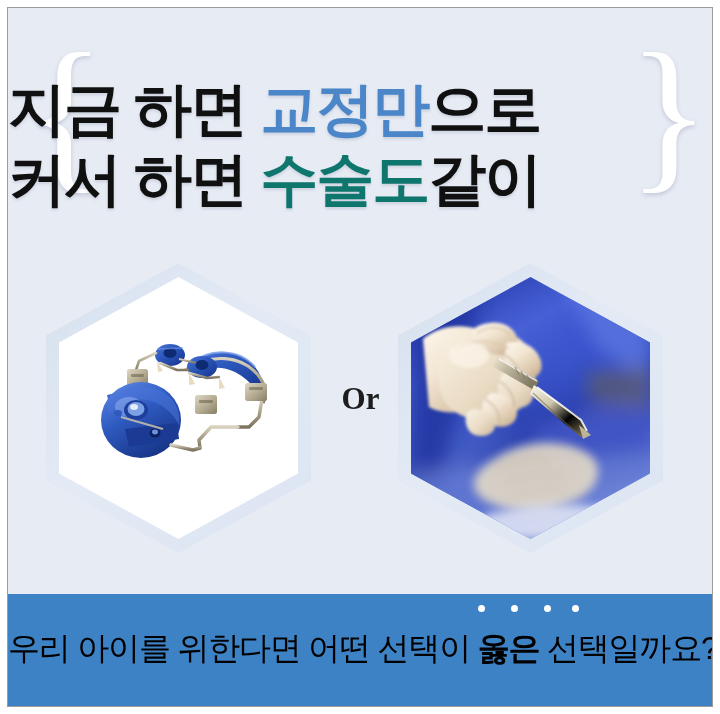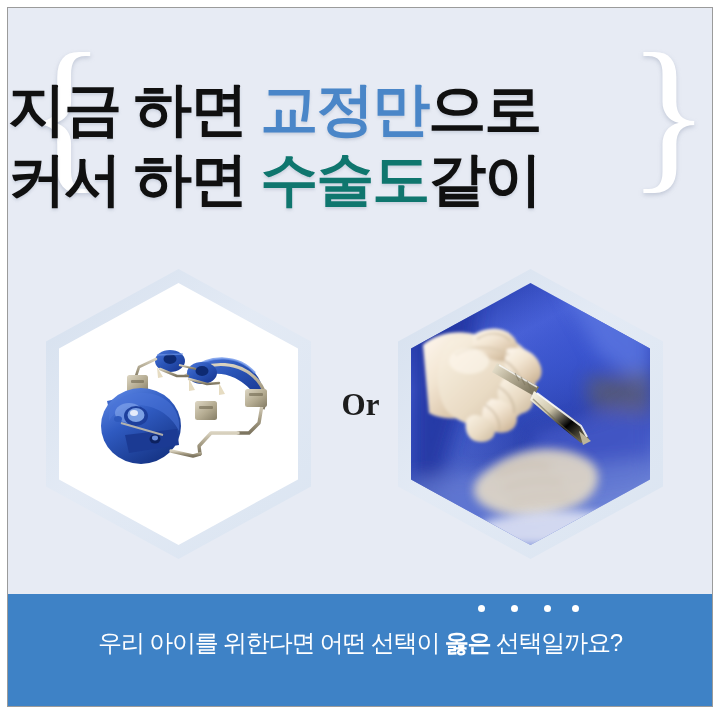--- a/index.html
+++ b/index.html
@@ -63,21 +63,21 @@
   }
   #headline-line-1 { top:8px; }
   #headline-line-2 { top:78px; }
 
   .seg-blue { color:#4a86c8; }
   .seg-red  { color:#0f766e; }
 
   
   #hex-row {
     position:absolute;
-    left:0; top:261px;
+    left:0; top:255px;
     width:635px; height:300px;
   }
 
   .hex-wrap {
     position:absolute;
     top:0;
     width:265px; height:290px;
   }
   #hex-left  { left:38px; }
   #hex-right { left:390px; }
@@ -168,23 +168,23 @@
   .banner-dot:nth-child(2) { left:37px; }
   .banner-dot:nth-child(3) { left:70px; }
   .banner-dot:nth-child(4) { left:98px; }
 
   #banner-text {
     position:absolute;
     left:0; top:33px;
     width:704px;
     text-align:center;
     font-family:"Liberation Sans", sans-serif;
-    font-size:24px;
+    font-size:32px;
     letter-spacing:-1.2px;
-    color:#ffffff;
+    color:#000000;
     white-space:nowrap;
   }
   #banner-text .emph { font-weight:700; }
 </style>
 </head>
 <body>
 
 <div id="poster">
   <div id="frame">
 

